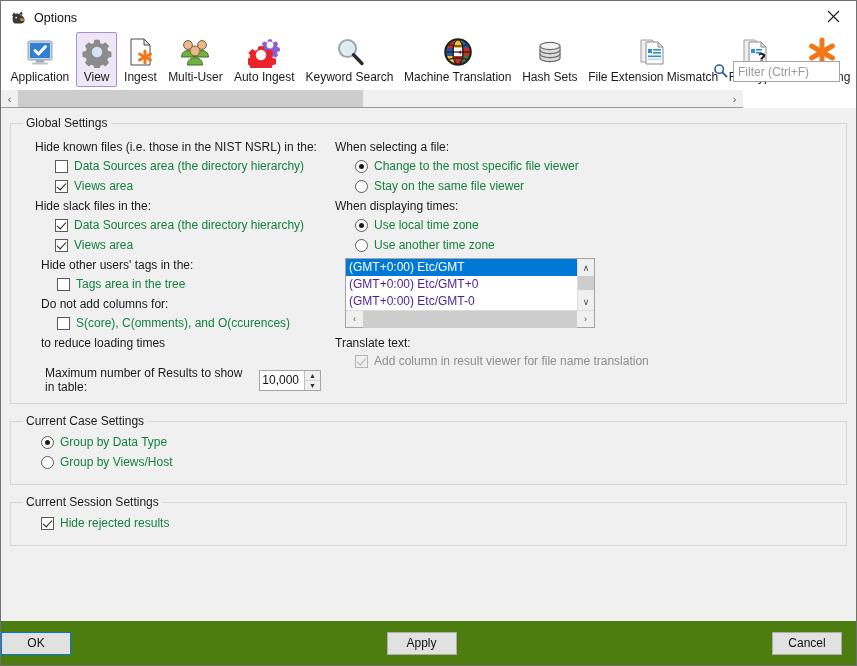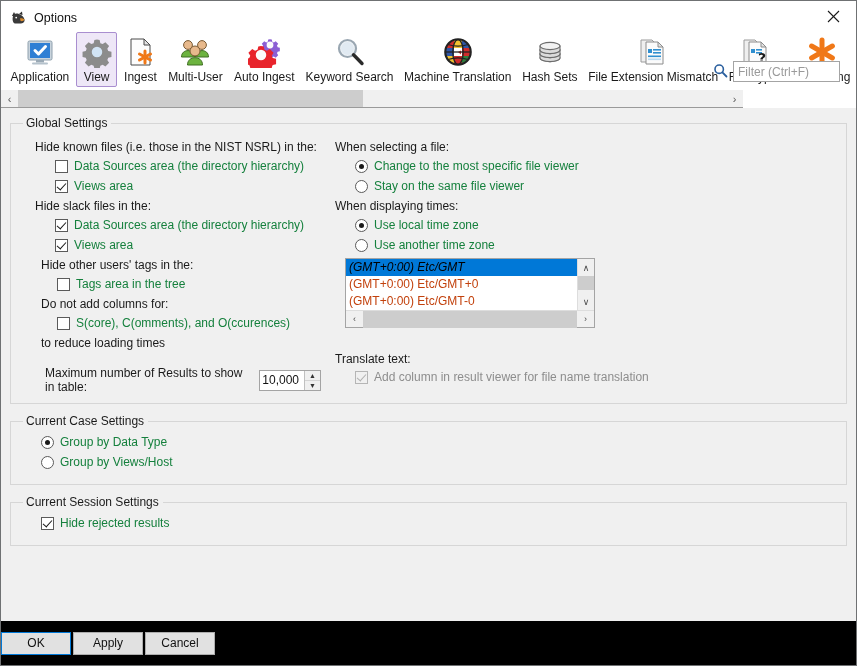--- a/index.html
+++ b/index.html
@@ -242,26 +242,26 @@
     background: #fff;
     margin: 6px 0 0 10px;
     display: flex;
     flex-direction: column;
   }
   .tz-main { display: flex; }
   .tz-list { flex: 1; }
   .tz-item {
     font-size: 12px;
     padding: 1px 3px;
-    color: #c2410c;
+    color: #4c1d95;
     white-space: nowrap;
     cursor: default;
     line-height: 15px;
   }
-  .tz-item.sel { background: #0078d7; color: #000000; font-style: italic; }
+  .tz-item.sel { background: #0078d7; color: #ffffff; }
   .tz-vscroll {
     width: 17px;
     background: #f0f0f0;
     display: flex;
     flex-direction: column;
     border-left: 1px solid #ddd;
   }
   .tz-vscroll .ar {
     height: 17px;
     display: flex; align-items: center; justify-content: center;
@@ -279,32 +279,32 @@
   }
   .tz-hscroll .ar {
     width: 17px; height: 17px;
     display: flex; align-items: center; justify-content: center;
     font-size: 9px; color: #4a4a4a;
     cursor: default;
   }
   .tz-htrack { flex: 1; height: 17px; position: relative; }
   .tz-hthumb { position: absolute; left: 0; top: 0; right: 0; height: 17px; background: #cdcdcd; }
 
-  .translate-label { margin: 24px 0 4px 0; font-size: 12px; }
+  .translate-label { margin: 8px 0 4px 0; font-size: 12px; }
 
   
   .footer {
     flex: 0 0 auto;
     height: 44px;
     display: flex;
     align-items: center;
-    justify-content: flex-start;
+    justify-content: space-between;
     padding-right: 14px;
-    gap: 2px;
-    background: #000000;
+    gap: 10px;
+    background: #4d7c0f;
   }
   .btn {
     width: 70px; height: 23px;
     font-size: 12px;
     font-family: "Liberation Sans", sans-serif;
     background: #e1e1e1;
     border: 1px solid #adadad;
     color: #111;
     cursor: default;
     display: flex; align-items: center; justify-content: center;

